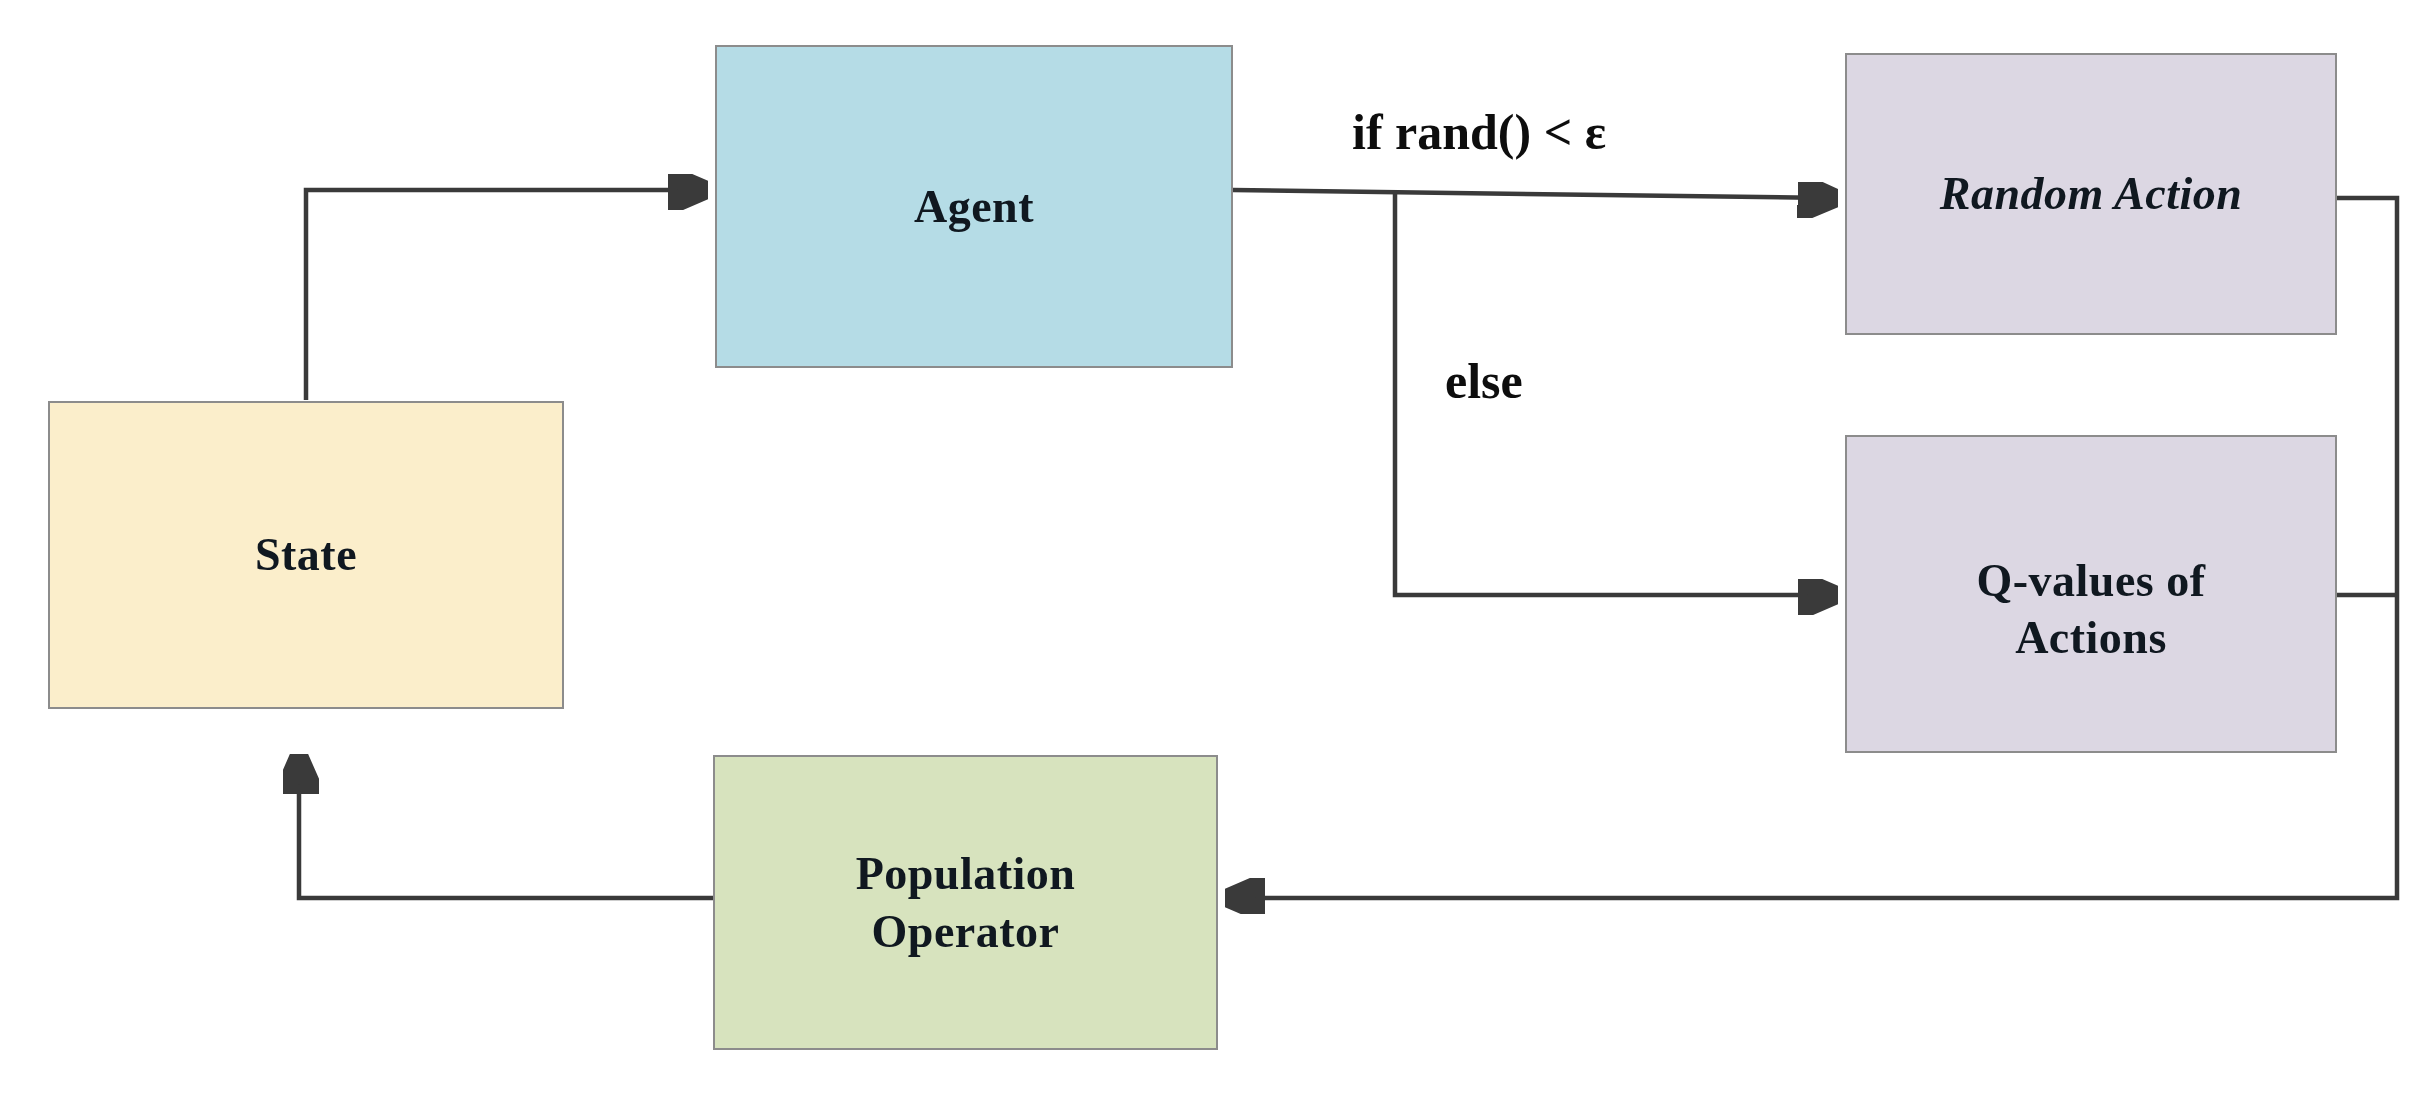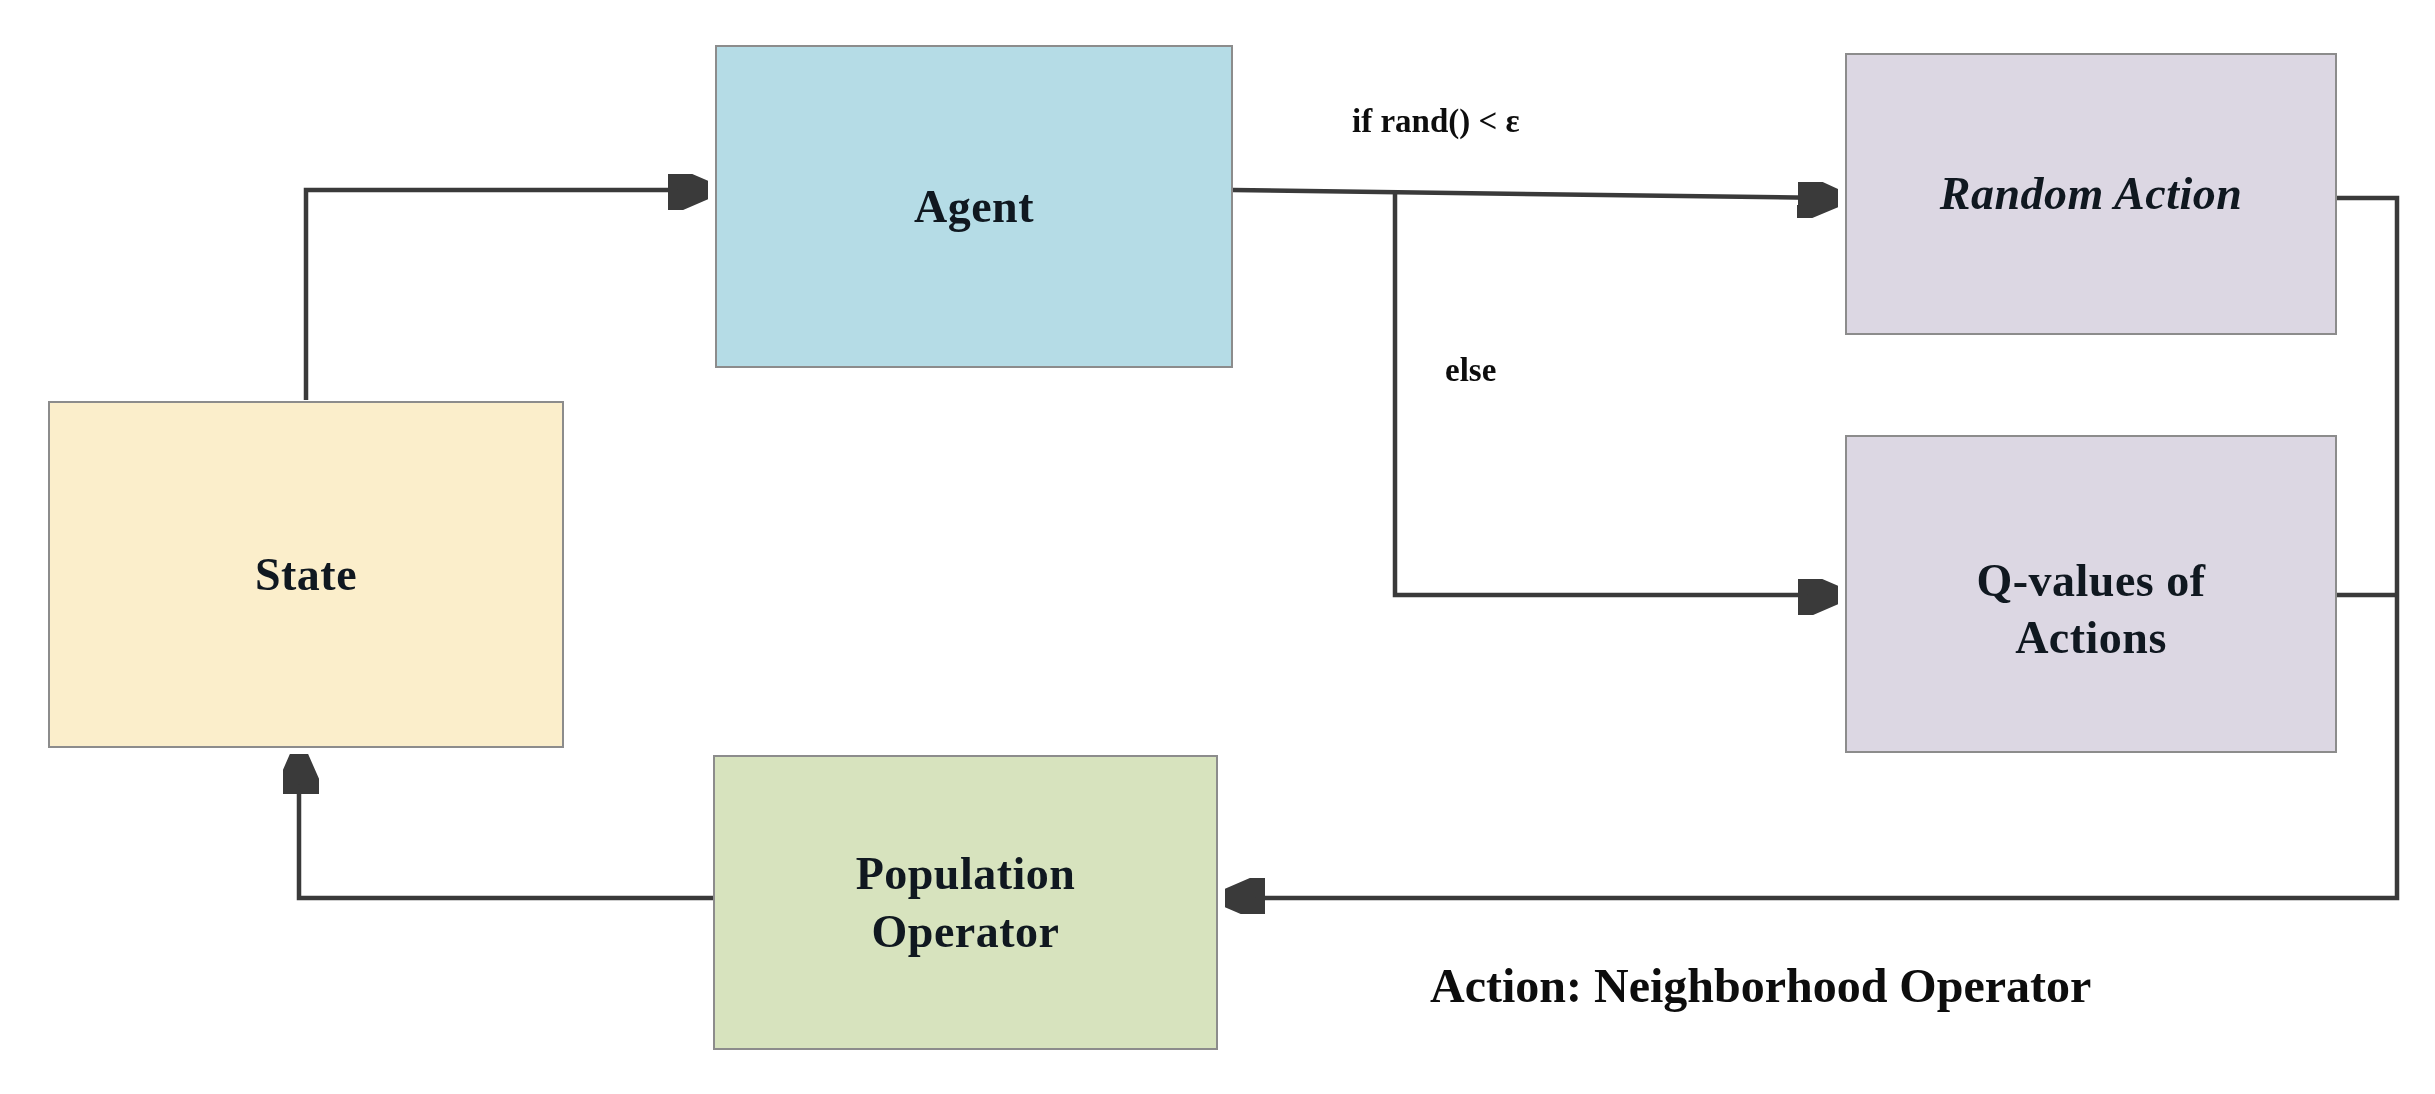--- a/index.html
+++ b/index.html
@@ -38,21 +38,21 @@
     font-weight: bold;
     font-size: 46px;
     line-height: 1.25;
     color: #101820;
     letter-spacing: 0.5px;
   }
   .node .lbl { display: inline-block; }
   .edge-label {
     position: absolute;
     font-weight: bold;
-    font-size: 33px;
+    font-size: 50px;
     color: #0d0d0d;
     white-space: nowrap;
   }
   .annotation {
     position: absolute;
     font-weight: bold;
     font-size: 48px;
     color: #0d0d0d;
     white-space: nowrap;
   }
@@ -77,21 +77,21 @@
 
     <path d="M2337,198 L2397,198 L2397,595"></path>
 
     <path d="M2337,595 L2397,595"></path>
 
     <path d="M2397,595 L2397,898 L1233,898" marker-end="url(#arrow)"></path>
 
     <path d="M713,898 L299,898 L299,762" marker-end="url(#arrow)"></path>
   </svg>
 
-  <div class="node" style="left: 48px; top: 401px; width: 516px; height: 347px; background-color: rgb(251, 238, 203);">
+  <div class="node" style="left: 48px; top: 401px; width: 516px; height: 308px; background-color: rgb(251, 238, 203);">
     <span class="lbl">State</span>
   </div>
 
   <div class="node" style="left: 715px; top: 45px; width: 518px; height: 323px; background-color: rgb(181, 220, 230);">
     <span class="lbl">Agent</span>
   </div>
 
   <div class="node" style="left: 1845px; top: 53px; width: 492px; height: 282px; background-color: rgb(220, 215, 227); font-style: italic;">
     <span class="lbl">Random Action</span>
   </div>
@@ -101,15 +101,14 @@
   </div>
 
   <div class="node" style="left: 713px; top: 755px; width: 505px; height: 295px; background-color: rgb(215, 227, 190);">
     <span class="lbl" style="max-width:300px;">Population Operator</span>
   </div>
 
   <div class="edge-label" style="left:1352px; top:103px;">if rand() &lt;  ε</div>
 
   <div class="edge-label" style="left:1445px; top:352px;">else</div>
 
-  <div class="annotation" style="left:1430px; top:958px;">Action: Neighborhood Operator</div>
 
 </div>
 
 </body></html>

